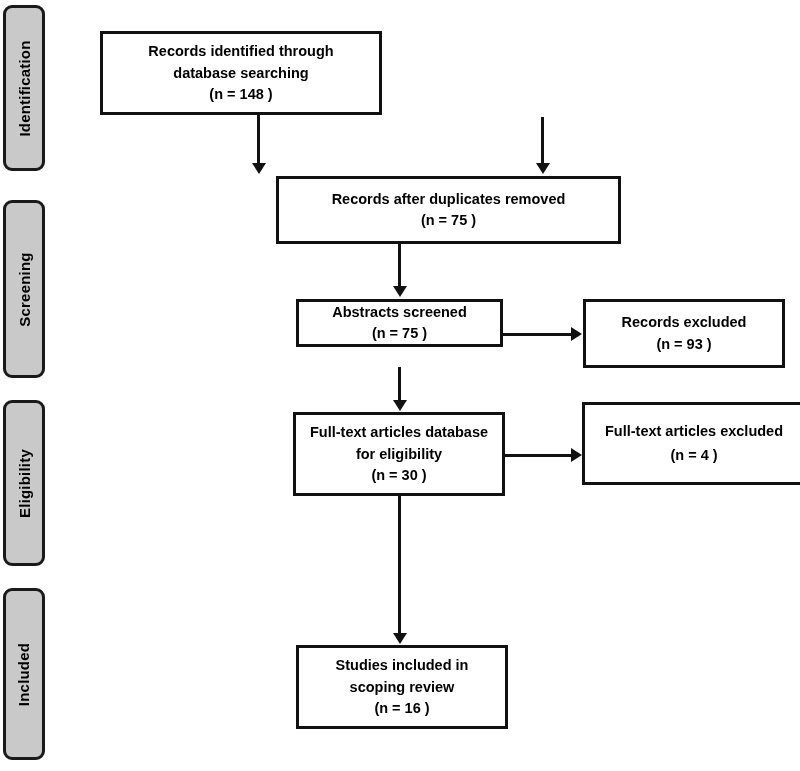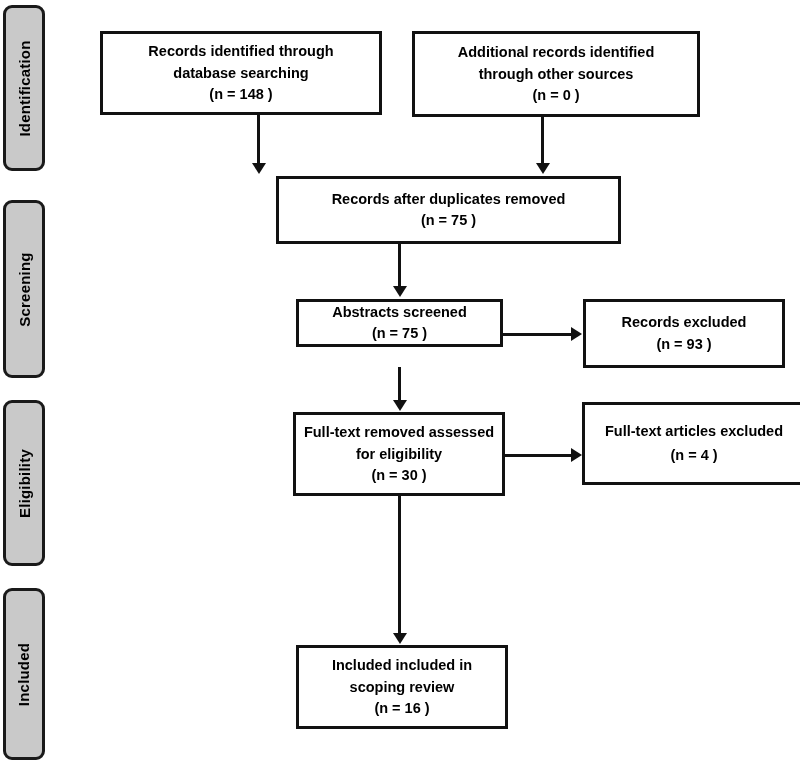--- a/index.html
+++ b/index.html
@@ -109,25 +109,20 @@
   <div class="stage-label" style="left:3px; top:588px; width:42px; height:172px;">
     <span class="vtext">Included</span>
   </div>
 
   <div class="flow-box" style="left:100px; top:31px; width:282px; height:84px;">
     <div class="line">Records identified through</div>
     <div class="line">database searching</div>
     <div class="line">(n =  148 )</div>
   </div>
 
-  <div class="flow-box" style="left:412px; top:31px; width:288px; height:86px;">
-    <div class="line">Additional records identified</div>
-    <div class="line">through other sources</div>
-    <div class="line">(n =  0 )</div>
-  </div>
 
   <div class="v-line" style="left:257px; top:115px; width:3px; height:50px;"></div>
   <div class="arrow-down" style="left:252px; top:163px;"></div>
 
   <div class="v-line" style="left:541px; top:117px; width:3px; height:48px;"></div>
   <div class="arrow-down" style="left:536px; top:163px;"></div>
 
   <div class="flow-box" style="left:228px; top:176px; width:345px; height:68px;margin-left:48px;">
     <div class="line">Records after duplicates removed</div>
     <div class="line">(n = 75  )</div>
@@ -146,36 +141,36 @@
 
   <div class="flow-box" style="left:583px; top:299px; width:202px; height:69px;">
     <div class="line">Records excluded</div>
     <div class="line">(n = 93  )</div>
   </div>
 
   <div class="v-line" style="left:398px; top:367px; width:3px; height:35px;"></div>
   <div class="arrow-down" style="left:393px; top:400px;"></div>
 
   <div class="flow-box" style="left:293px; top:412px; width:212px; height:84px;">
-    <div class="line">Full-text removed assessed</div>
+    <div class="line">Full-text articles database</div>
     <div class="line">for eligibility</div>
     <div class="line">(n = 30  )</div>
   </div>
 
   <div class="h-line" style="left:505px; top:454px; width:68px; height:3px;"></div>
   <div class="arrow-right" style="left:571px; top:448px;"></div>
 
   <div class="flow-box" style="left:582px; top:402px; width:224px; height:83px;">
     <div class="line">Full-text articles excluded</div>
     <div class="line blank"></div>
     <div class="line">(n = 4  )</div>
   </div>
 
   <div class="v-line" style="left:398px; top:496px; width:3px; height:140px;"></div>
   <div class="arrow-down" style="left:393px; top:633px;"></div>
 
   <div class="flow-box" style="left:296px; top:645px; width:212px; height:84px;">
-    <div class="line">Included included in</div>
+    <div class="line">Studies included in</div>
     <div class="line">scoping review</div>
     <div class="line">(n = 16  )</div>
   </div>
 
 </div>
 
 </body></html>

